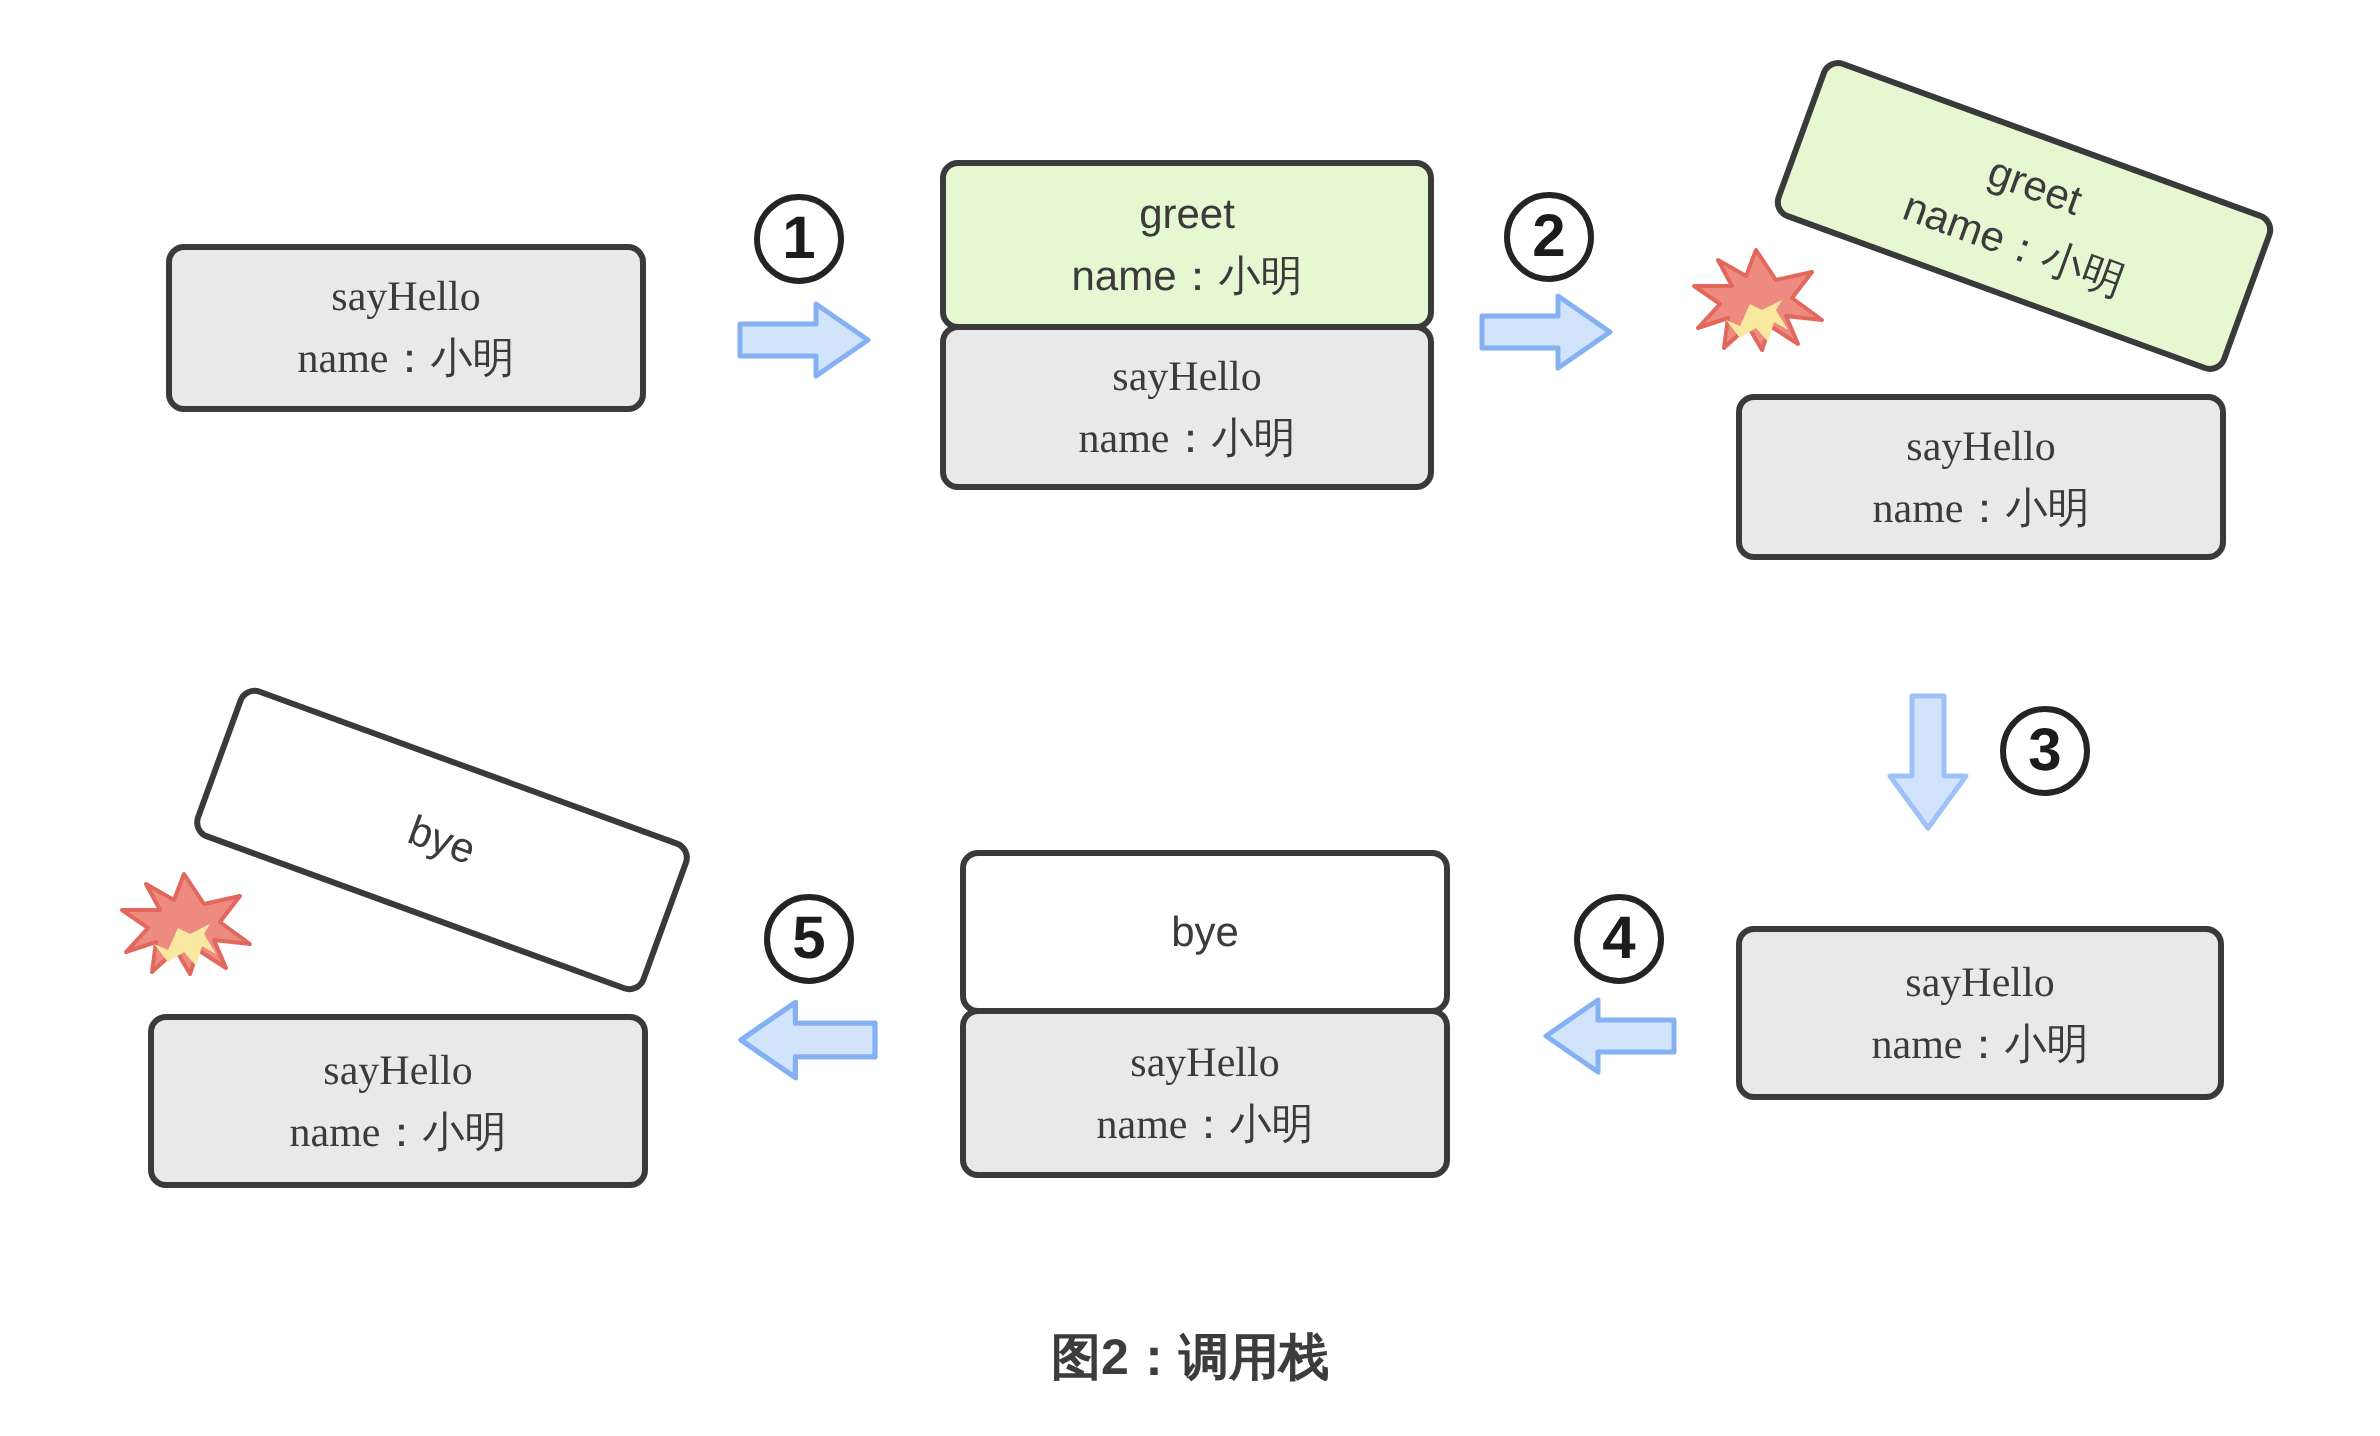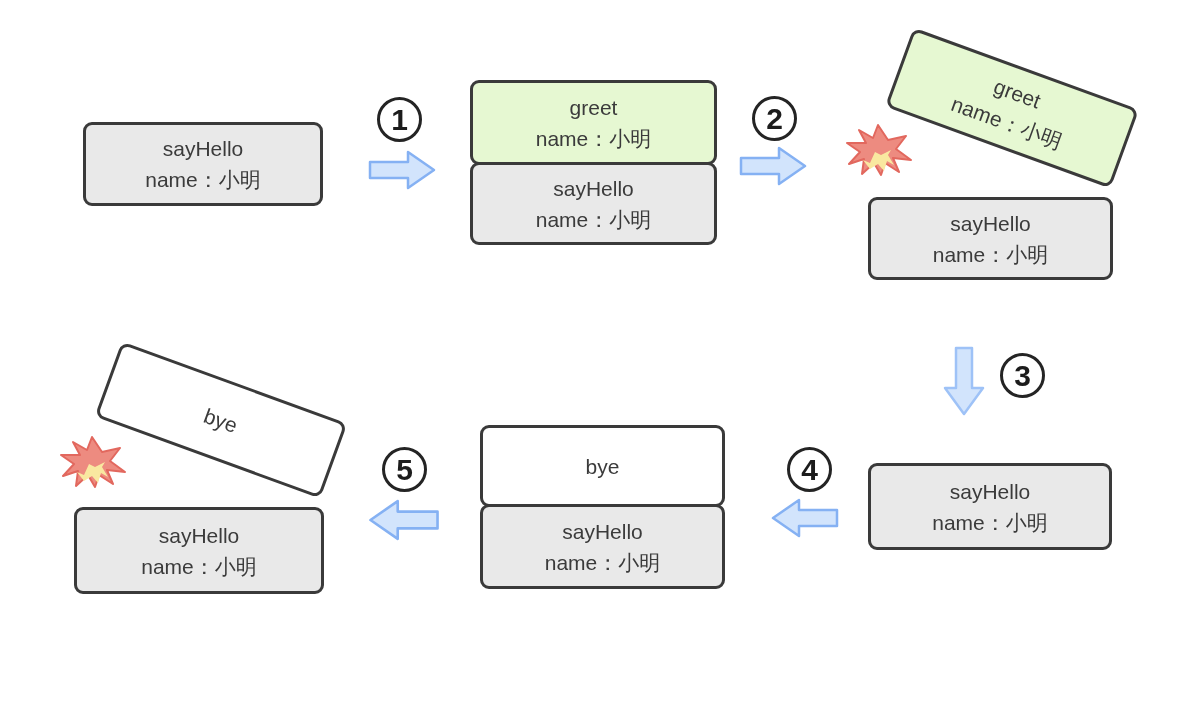--- a/index.html
+++ b/index.html
@@ -19,21 +19,21 @@
     display: flex;
     flex-direction: column;
     justify-content: center;
     align-items: center;
     color: #3b3b3b;
     font-size: 21px;
     line-height: 31px;
     text-align: center;
     z-index: 1;
   }
-  .frame.gray  { background: #e9e9e9; }
+  .frame.gray  { background: #e9e9e9; font-family: Liberation Serif, serif; }
   .frame.green { background: #e6f8d2; }
   .frame.white { background: #ffffff; }
   .frame.tilted { transform: rotate(20deg); z-index: 2; }
   .badge {
     position: absolute;
     width: 45px;
     height: 45px;
     border: 3px solid #242424;
     border-radius: 50%;
     display: flex;
@@ -135,14 +135,15 @@
   </div>
   <svg class="burst" style="left:60px; top:436px" width="66" height="52" viewBox="0 0 66 52">
     <polygon points="32,1 27,14 13,6 20,19 1,19 14,28 3,40 18,35 16,50 28,39 35,51 39,39 53,48 47,34 65,36 50,25 60,12 42,16" fill="#ed8b80" stroke="#e2685e" stroke-width="2" stroke-linejoin="round"></polygon>
     <polygon points="29,28 24,39 17,36 24,45 32,40 38,47 41,37 48,41 42,31 45,26 35,31" fill="#f9e8a0"></polygon>
   </svg>
   <div class="frame gray" style="left:74px; top:507px; width:250px; height:87px">
     <div>sayHello</div>
     <div>name：小明</div>
   </div>
 
+  <div class="caption">图2：调用栈</div>
 
 </div>
 
 </body></html>

